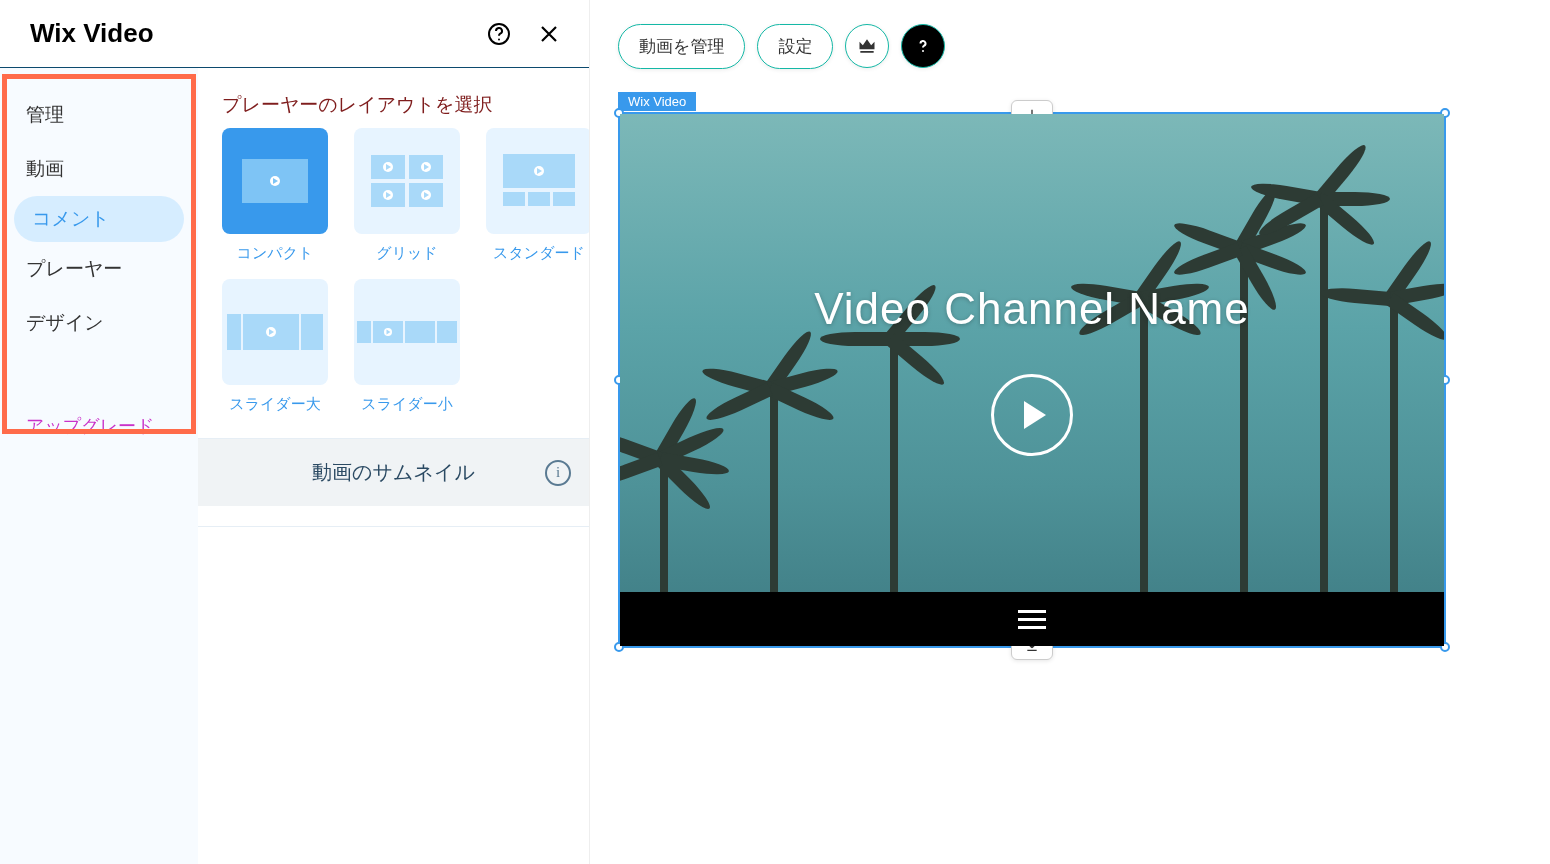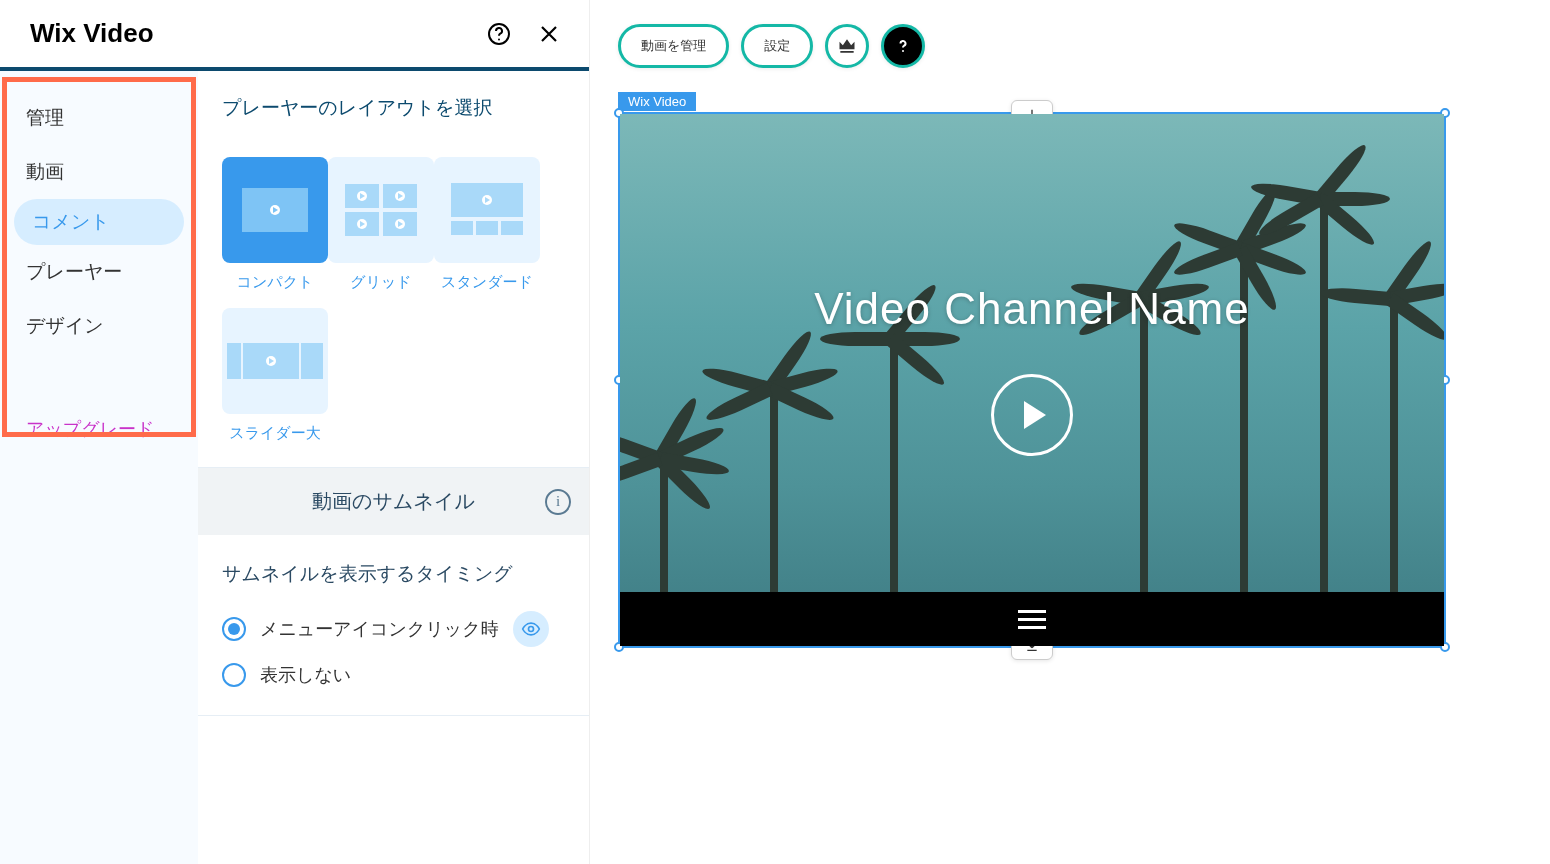--- a/index.html
+++ b/index.html
@@ -39,21 +39,21 @@
   .icon-btn {
     width:28px; height:28px;
     color:#000;
     cursor:pointer;
     display:flex; align-items:center; justify-content:center;
   }
   .icon-btn svg { width:24px; height:24px; }
 
   .panel-body {
     flex:1; display:flex; overflow:hidden;
-    border-top:4px solid #0c4a6e;
+    border-top:1px solid #0c4a6e;
   }
 
   
   .nav-col {
     width: 198px;
     background:#f7fbff;
     position: relative;
     padding-top: 20px;
   }
   .nav-highlight {
@@ -86,28 +86,28 @@
   }
 
   
   .content-col {
     flex:1;
     padding: 24px 10px 0 24px;
     overflow-y:auto;
   }
   .section-title {
     font-size:19px;
-    color:#0c4a6e;
-    margin-bottom: 36px;
+    color:#7f1d1d;
+    margin-bottom: 10px;
   }
 
   .layout-grid {
     display:grid;
     grid-template-columns: repeat(3, 106px);
-    gap: 16px 0;
+    gap: 16px 26px;
     margin-bottom: 10px;
   }
   .layout-cell { display:flex; flex-direction:column; align-items:center; gap:10px; }
   .layout-tile {
     width:106px; height:106px;
     background:#e7f4ff;
     border-radius:8px;
     display:flex; align-items:center; justify-content:center;
     cursor:pointer;
     position:relative;
@@ -158,23 +158,23 @@
   .canvas {
     position:absolute;
     left:590px; right:0; top:0; bottom:0;
     background:#fff;
   }
   .top-toolbar {
     display:flex; gap:12px;
     padding: 24px 0 0 28px;
   }
   .pill {
-    background:#fff; border:3px solid #14b8a6;
+    background:#fff; border:1px solid #14b8a6;
     padding:10px 20px; border-radius:999px;
-    font-size:13px; color:#333;
+    font-size:17px; color:#333;
     box-shadow: 0 1px 4px rgba(0,0,0,0.08);
     cursor:pointer;
     display:flex; align-items:center; justify-content:center;
   }
   .pill.icon { width:44px; height:44px; padding:0; }
   .pill.icon.dark { background:#000; color:#fff; }
   .pill.icon svg { width:20px; height:20px; }
 
   .stage {
     position:absolute;
@@ -341,48 +341,42 @@
               <rect x="0" y="0" width="14" height="36" fill="#a9d9f9"></rect>
               <rect x="16" y="0" width="56" height="36" fill="#a9d9f9"></rect>
               <circle cx="44" cy="18" r="5" fill="#fff"></circle>
                 <polygon points="42,15 42,21 47,18" fill="#a9d9f9"></polygon>
               <rect x="74" y="0" width="22" height="36" fill="#a9d9f9"></rect>
             </svg>
           </div>
           <div class="layout-label">スライダー大</div>
         </div>
 
+        <div class="layout-cell">
+          <div class="layout-tile">
+            <svg width="100" height="22">
+              <rect x="0" y="0" width="14" height="22" fill="#a9d9f9"></rect>
+              <rect x="16" y="0" width="30" height="22" fill="#a9d9f9"></rect>
+              <circle cx="31" cy="11" r="4" fill="#fff"></circle>
+                <polygon points="29.5,8.5 29.5,13.5 33.5,11" fill="#a9d9f9"></polygon>
+              <rect x="48" y="0" width="30" height="22" fill="#a9d9f9"></rect>
+              <rect x="80" y="0" width="20" height="22" fill="#a9d9f9"></rect>
+            </svg>
+          </div>
+          <div class="layout-label">スライダー小</div>
+        </div>
       </div>
 
       <div class="divider"></div>
 
       <div class="gray-band">
         <div class="gray-band-title">動画のサムネイル</div>
         <div class="info-btn">i</div>
       </div>
 
-      <div class="radio-section">
-        <div class="radio-heading">サムネイルを表示するタイミング</div>
-
-        <div class="radio-row">
-          <div class="radio on"></div>
-          <div class="radio-label">メニューアイコンクリック時</div>
-          <div class="eye-pill">
-            <svg width="20" height="20" viewBox="0 0 24 24" fill="none" stroke="currentColor" stroke-width="2">
-              <path d="M2 12s3.5-7 10-7 10 7 10 7-3.5 7-10 7S2 12 2 12z"></path>
-                <circle cx="12" cy="12" r="3"></circle>
-            </svg>
-          </div>
-        </div>
-
-        <div class="radio-row">
-          <div class="radio"></div>
-          <div class="radio-label">表示しない</div>
-        </div>
-      </div>
 
       <div class="divider" style="margin-top:20px"></div>
 
 
     </div>
   </div>
 </div>
 
 <div class="canvas">
 

